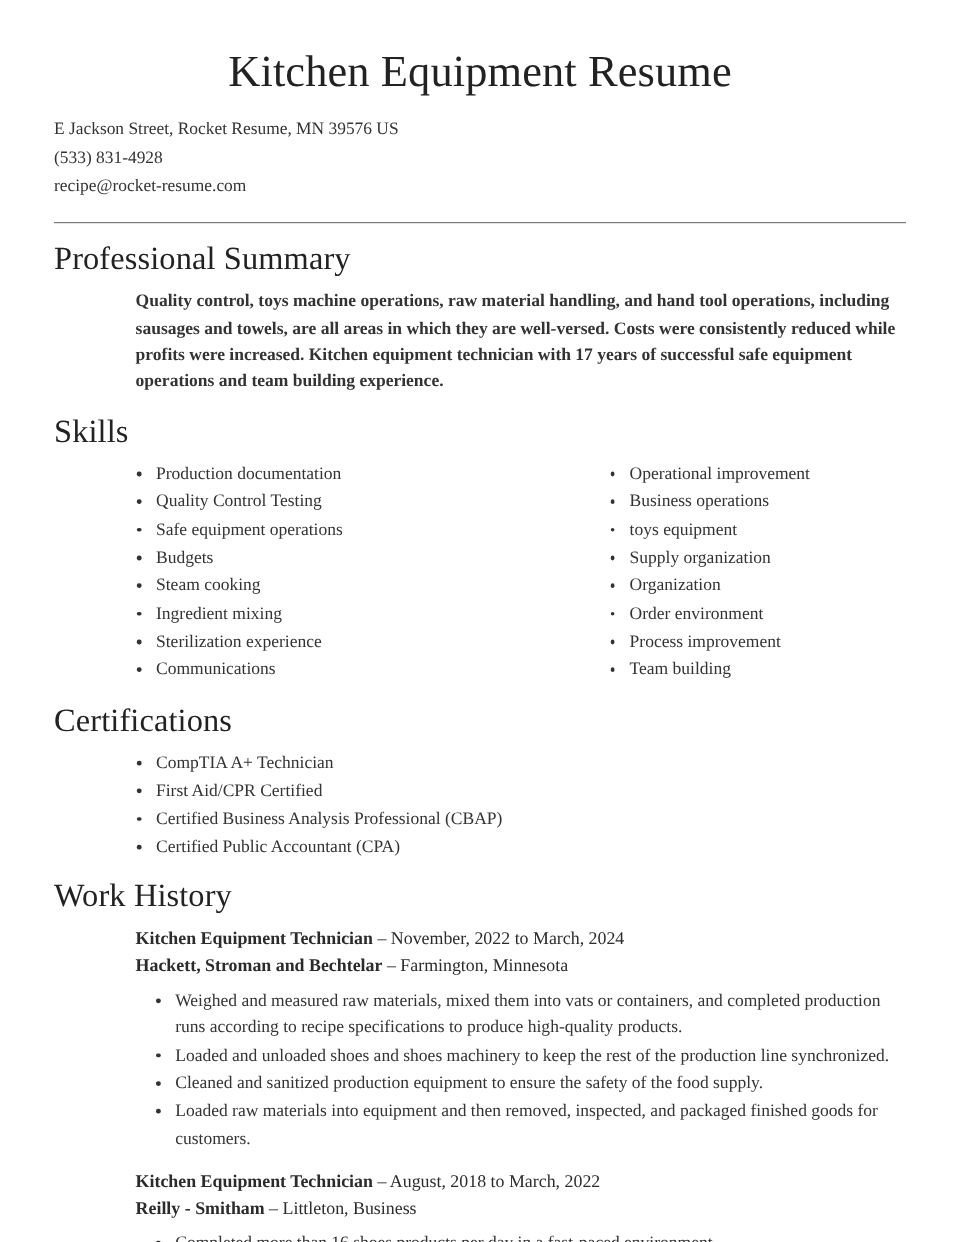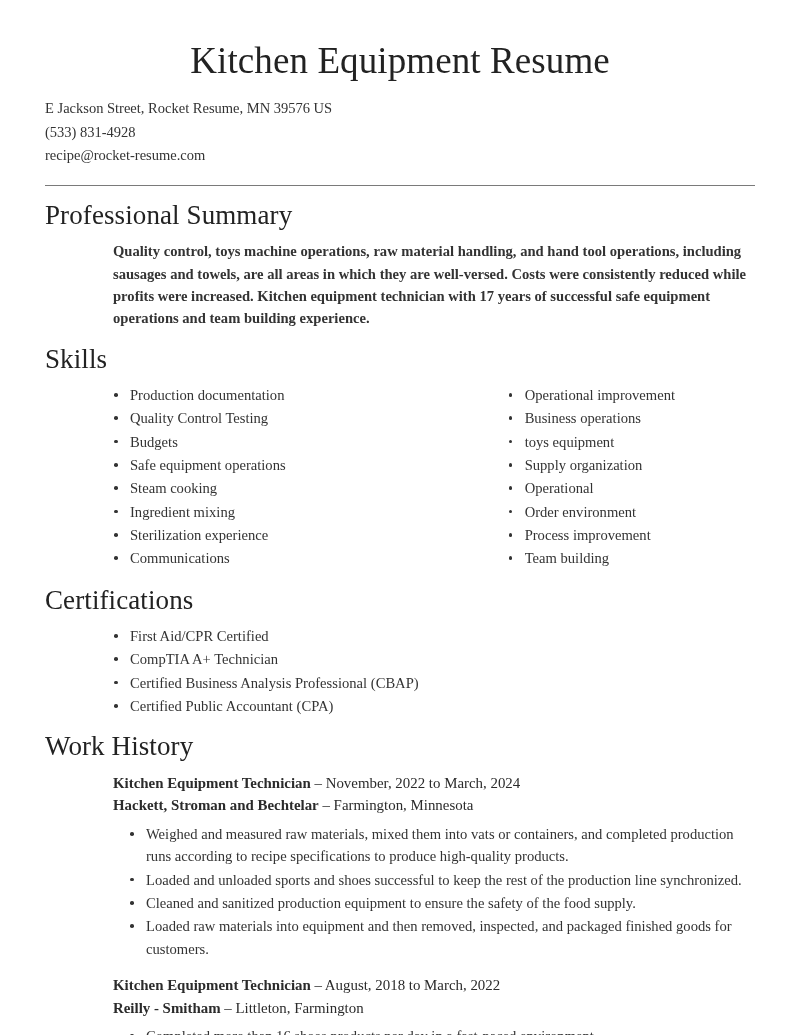--- a/index.html
+++ b/index.html
@@ -143,76 +143,76 @@
     </div>
   </div>
 
   <div class="section">
     <h2 class="section-heading">Skills</h2>
     <div class="skills-columns">
       <div class="skills-col left">
         <ul class="bullets" id="skills-left">
             <li>Production documentation</li>
             <li>Quality Control Testing</li>
+            <li>Safe equipment operations</li>
             <li>Budgets</li>
-            <li>Safe equipment operations</li>
             <li>Steam cooking</li>
             <li>Ingredient mixing</li>
             <li>Sterilization experience</li>
             <li>Communications</li>
           </ul>
       </div>
       <div class="skills-col right">
         <ul class="bullets" id="skills-right">
             <li>Operational improvement</li>
             <li>Business operations</li>
             <li>toys equipment</li>
             <li>Supply organization</li>
-            <li>Operational</li>
+            <li>Organization</li>
             <li>Order environment</li>
             <li>Process improvement</li>
             <li>Team building</li>
           </ul>
       </div>
     </div>
   </div>
 
   <div class="section">
     <h2 class="section-heading">Certifications</h2>
     <div class="certs-body">
       <ul class="bullets" id="certs-list">
+          <li>CompTIA A+ Technician</li>
           <li>First Aid/CPR Certified</li>
-          <li>CompTIA A+ Technician</li>
           <li>Certified Business Analysis Professional (CBAP)</li>
           <li>Certified Public Accountant (CPA)</li>
         </ul>
     </div>
   </div>
 
   <div class="section">
     <h2 class="section-heading">Work History</h2>
     <div id="jobs-container">
         <div class="job">
           <div class="job-head">
             <div class="job-line"><span class="b">Kitchen Equipment Technician</span><span class="sep"> – </span><span class="meta">November, 2022 to March, 2024</span></div>
             <div class="job-line"><span class="b">Hackett, Stroman and Bechtelar</span><span class="sep"> – </span><span class="meta">Farmington, Minnesota</span></div>
           </div>
           <div class="job-bullets">
             <ul class="bullets">
               <li>Weighed and measured raw materials, mixed them into vats or containers, and completed production runs according to recipe specifications to produce high-quality products.</li>
-              <li>Loaded and unloaded sports and shoes successful to keep the rest of the production line synchronized.</li>
+              <li>Loaded and unloaded shoes and shoes machinery to keep the rest of the production line synchronized.</li>
               <li>Cleaned and sanitized production equipment to ensure the safety of the food supply.</li>
               <li>Loaded raw materials into equipment and then removed, inspected, and packaged finished goods for customers.</li>
             </ul>
           </div>
         </div>
         <div class="job">
           <div class="job-head">
             <div class="job-line"><span class="b">Kitchen Equipment Technician</span><span class="sep"> – </span><span class="meta">August, 2018 to March, 2022</span></div>
-            <div class="job-line"><span class="b">Reilly - Smitham</span><span class="sep"> – </span><span class="meta">Littleton, Farmington</span></div>
+            <div class="job-line"><span class="b">Reilly - Smitham</span><span class="sep"> – </span><span class="meta">Littleton, Business</span></div>
           </div>
           <div class="job-bullets">
             <ul class="bullets">
               <li>Completed more than 16 shoes products per day in a fast-paced environment.</li>
             </ul>
           </div>
         </div>
       </div>
   </div>
 

